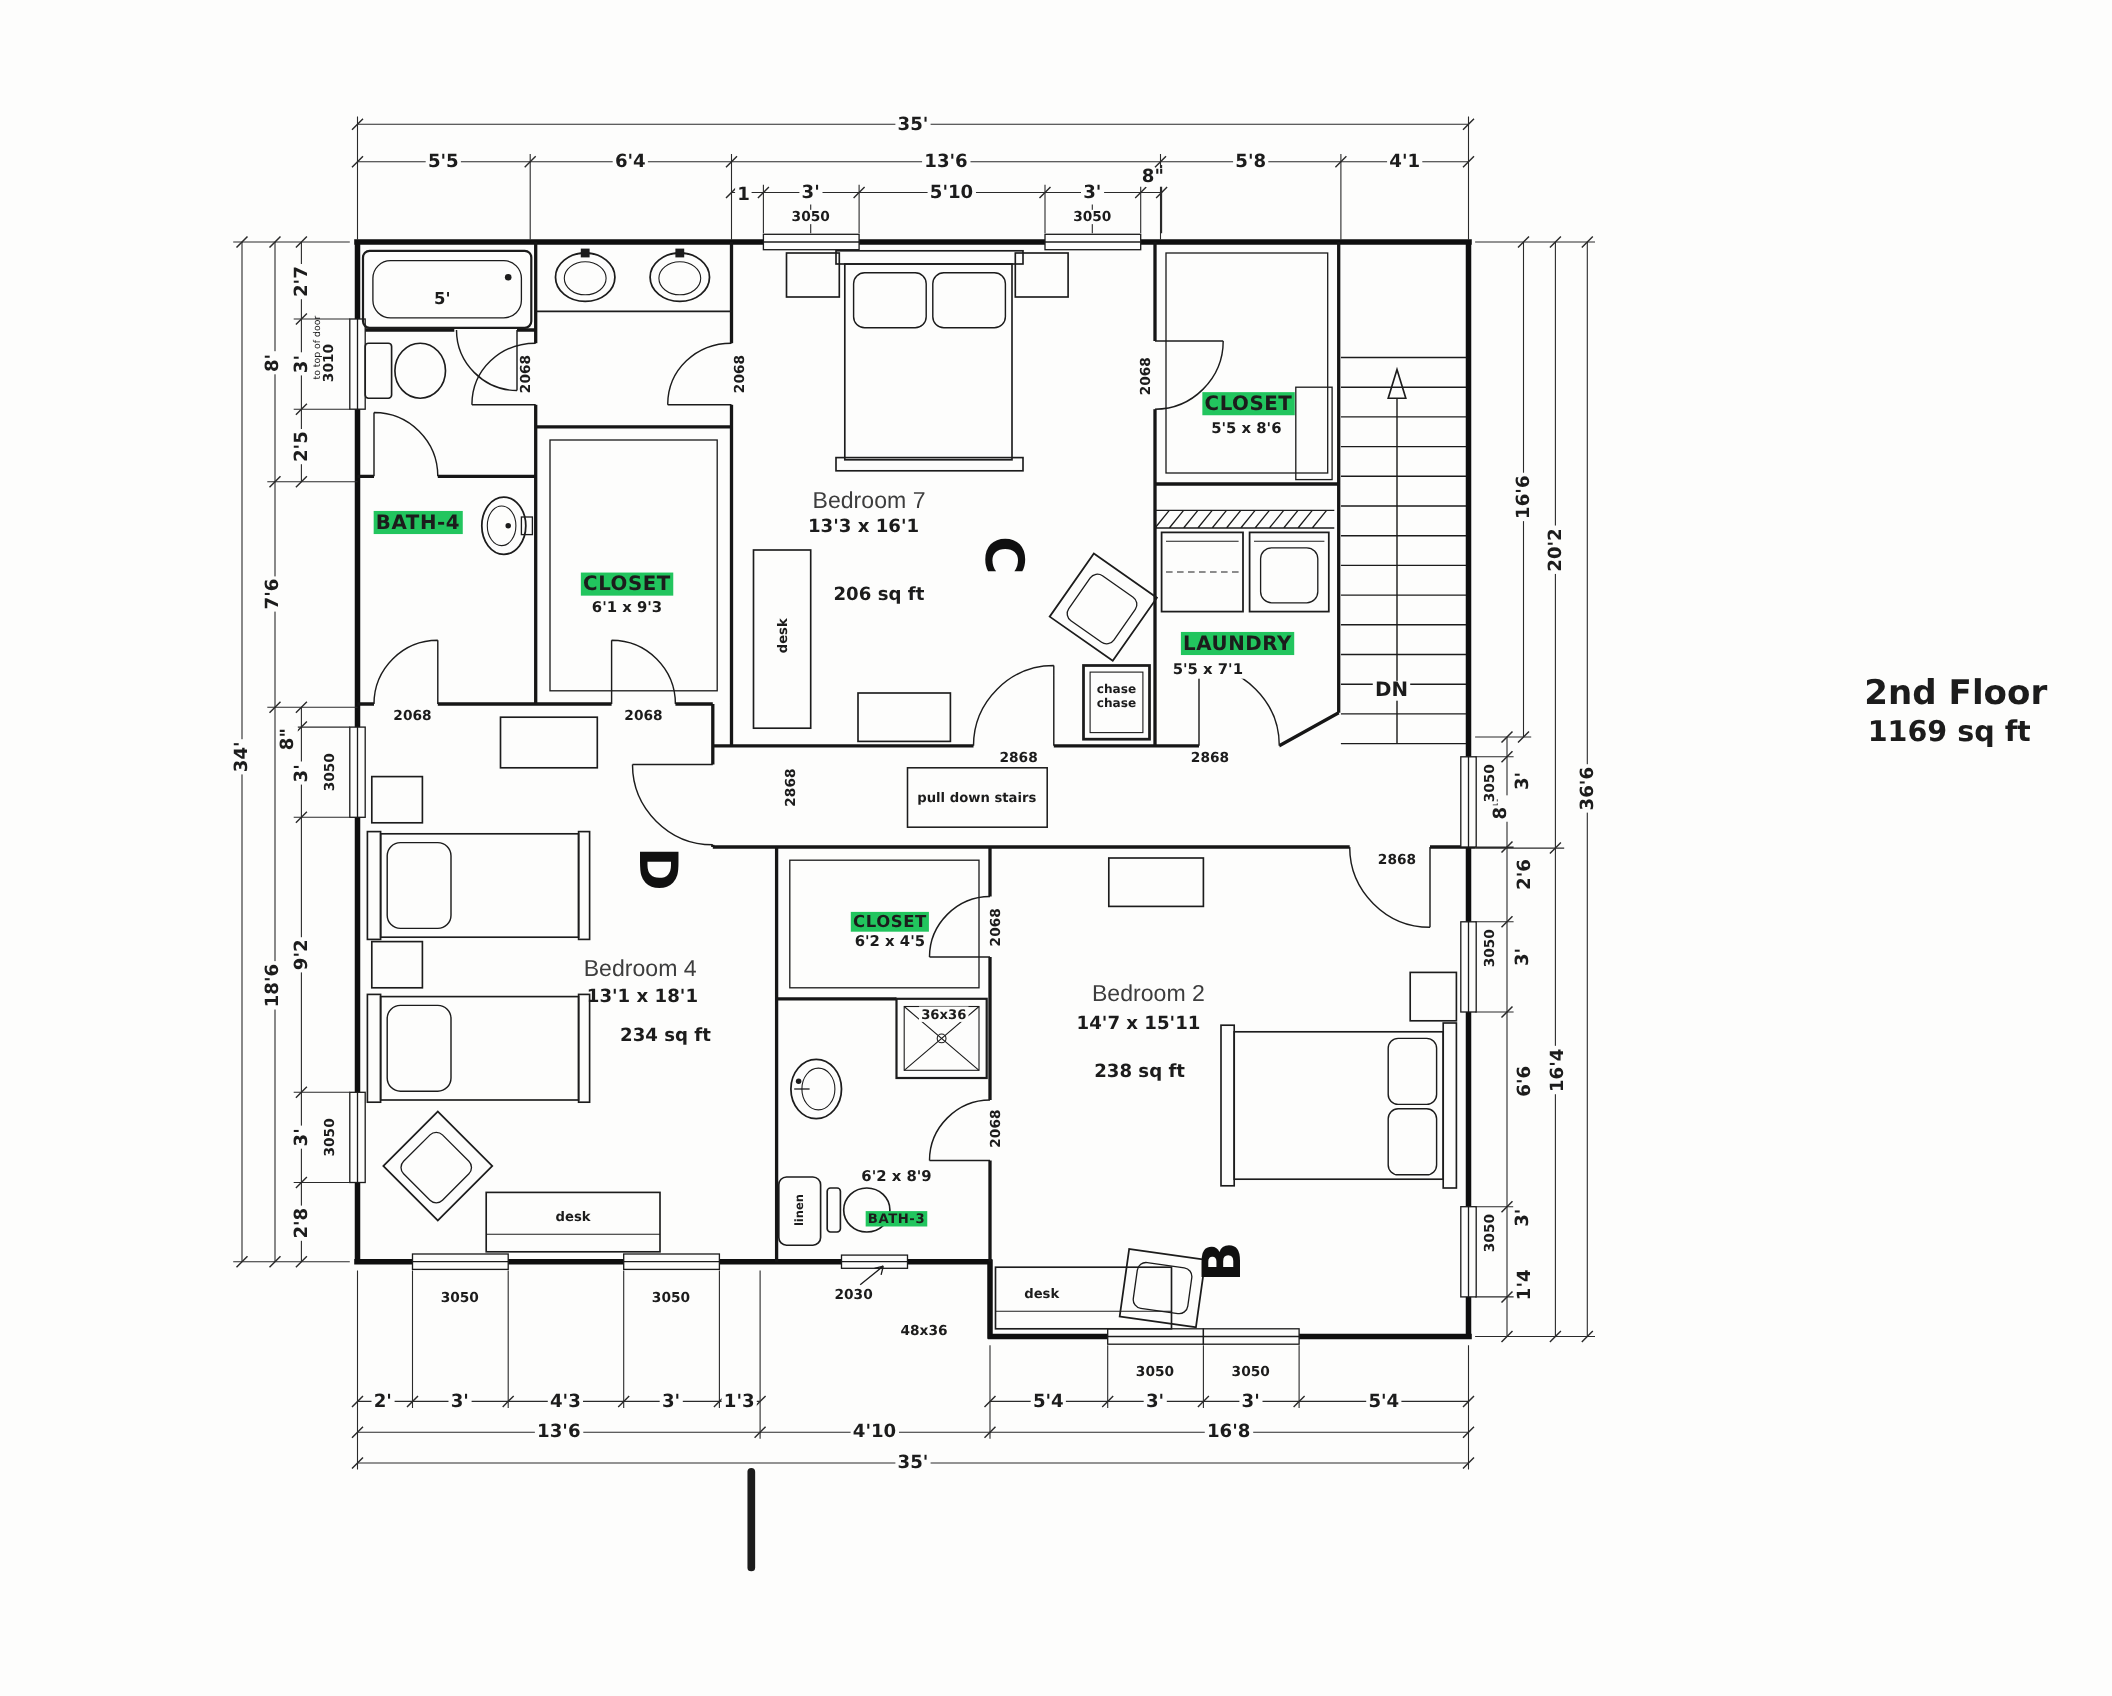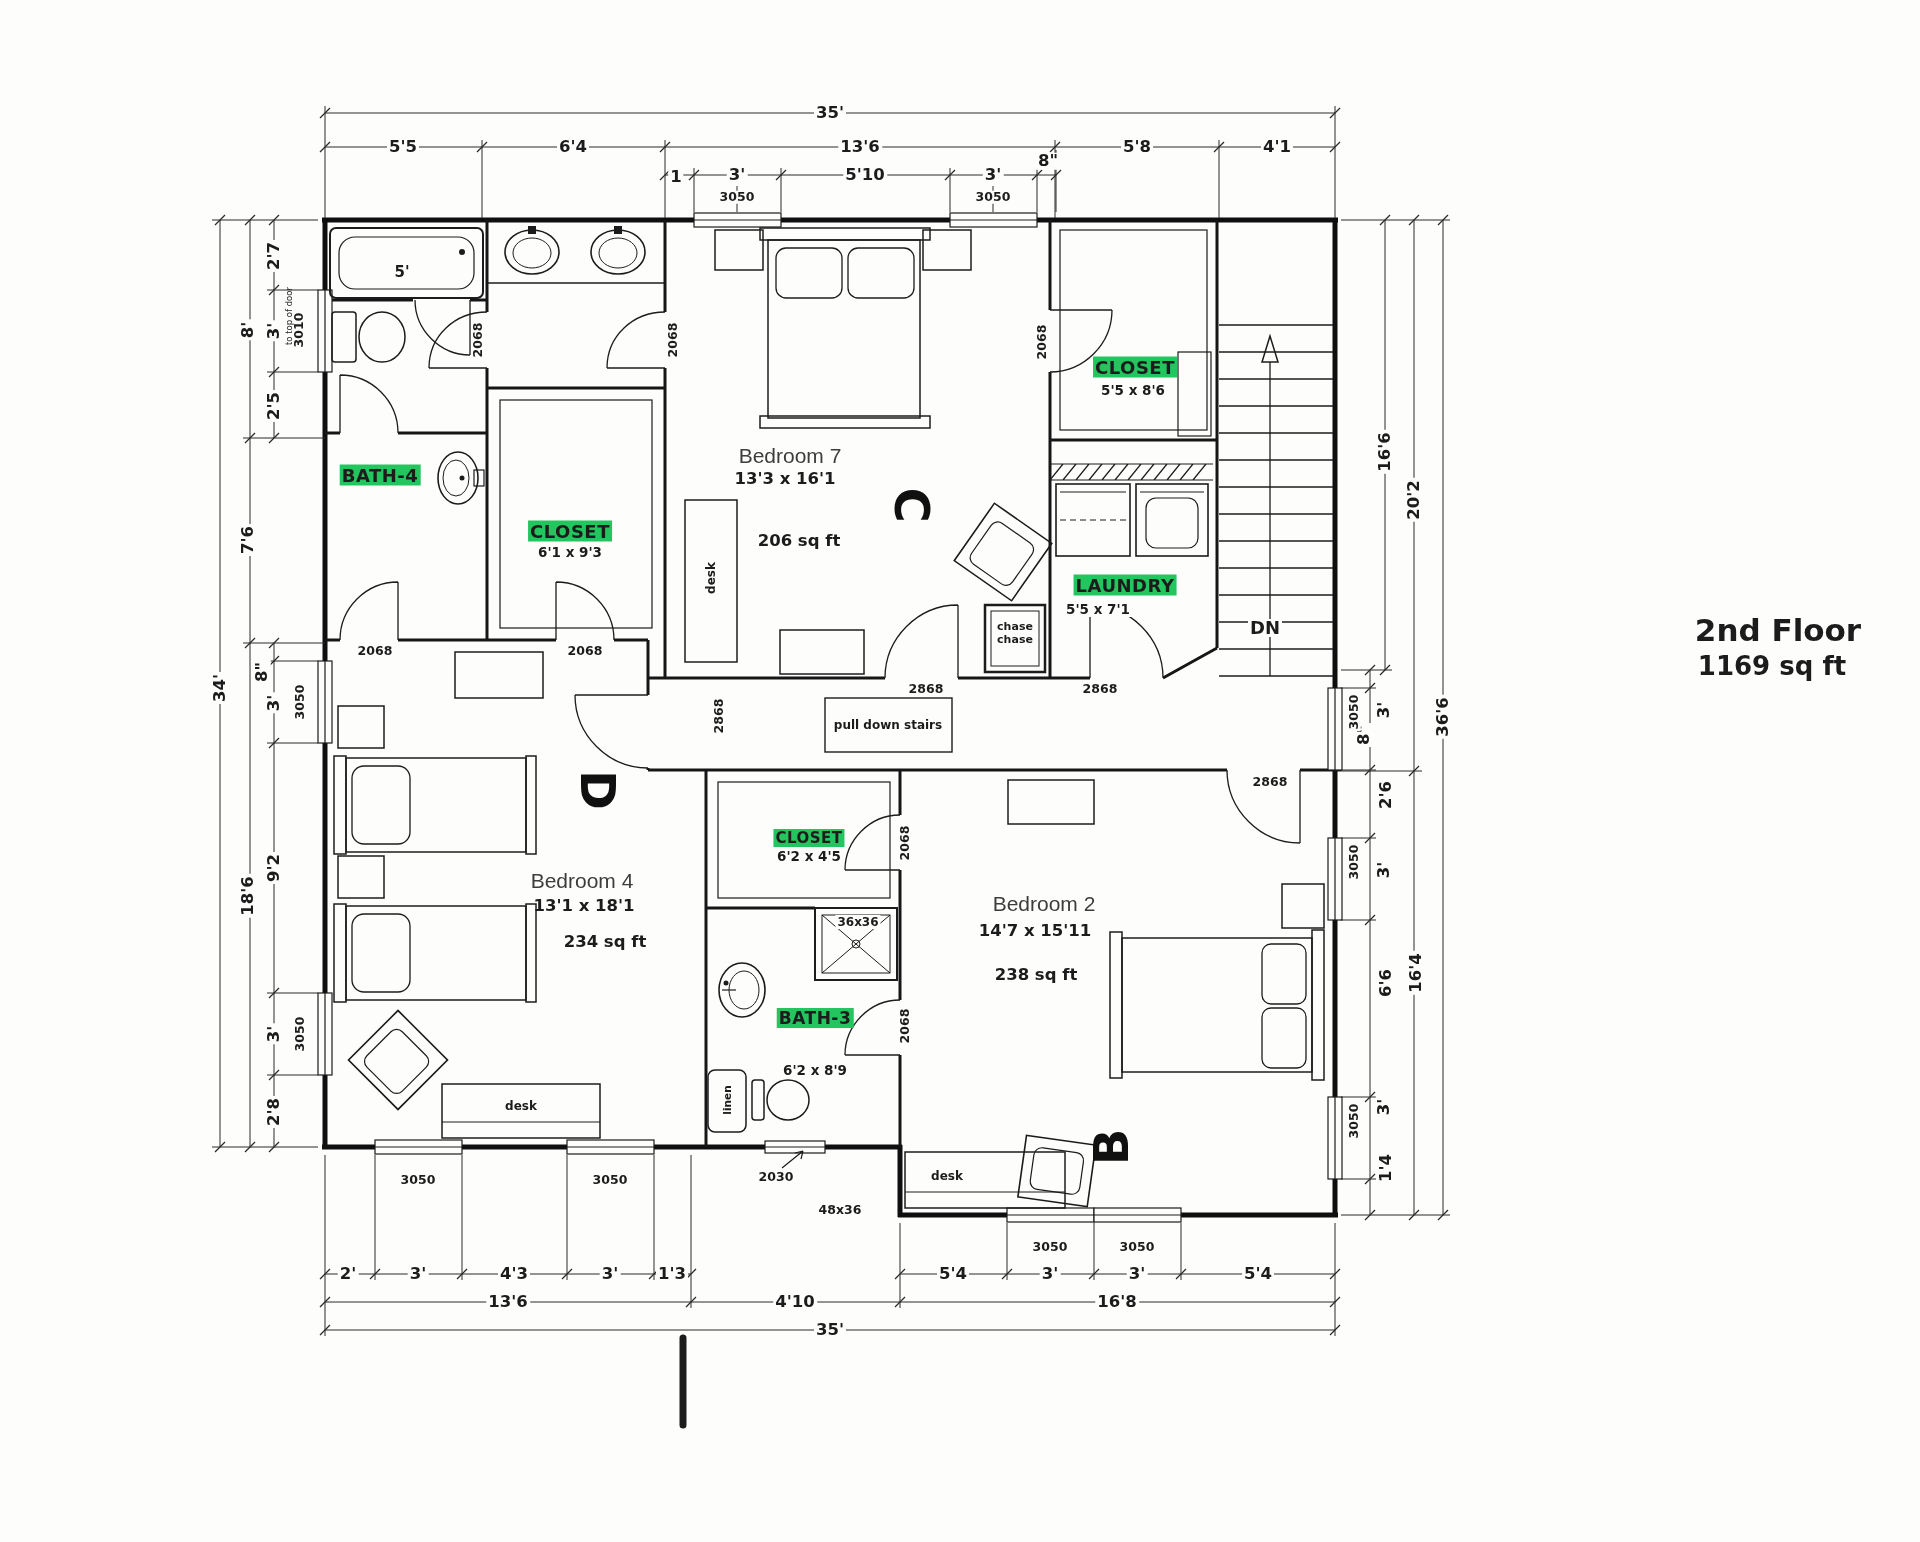--- a/index.html
+++ b/index.html
@@ -357,21 +357,21 @@
 <span class="lb letter rotm90" style="left:1111px;top:1147px">B</span>
 <span class="lb rm" style="left:380px;top:475px">BATH-4</span>
 <span class="lb rm" style="left:570px;top:531px">CLOSET</span>
 <span class="lb rs2" style="left:570px;top:552px">6'1 x 9'3</span>
 <span class="lb rm" style="left:1135px;top:367px">CLOSET</span>
 <span class="lb rs2" style="left:1133px;top:390px">5'5 x 8'6</span>
 <span class="lb rm" style="left:1125px;top:585px">LAUNDRY</span>
 <span class="lb rs2" style="left:1098px;top:609px">5'5 x 7'1</span>
 <span class="lb rm" style="left:809px;top:838px;font-size:15px">CLOSET</span>
 <span class="lb rs2" style="left:809px;top:856px">6'2 x 4'5</span>
-<span class="lb rm" style="left:815px;top:1018px;font-size:17px">BATH-3</span>
+<span class="lb rm" style="left:815px;top:1108px;font-size:12px">BATH-3</span>
 <span class="lb rs2" style="left:815px;top:1070px">6'2 x 8'9</span>
 
 <div class="lb" style="left:1015px;top:633px;background:transparent;text-align:center;font-size:11px;font-weight:700;line-height:1.2">
   <div>chase</div>
   <div>chase</div>
 </div>
 <span class="lb fx" style="left:888px;top:725px;background:transparent">pull down stairs</span>
 <span class="lb" style="left:1265px;top:628px;font-size:18px">DN</span>
 <span class="lb fx" style="left:858px;top:922px">36x36</span>
 <span class="lb" style="left:402px;top:272px;font-size:15px;background:transparent">5'</span>

